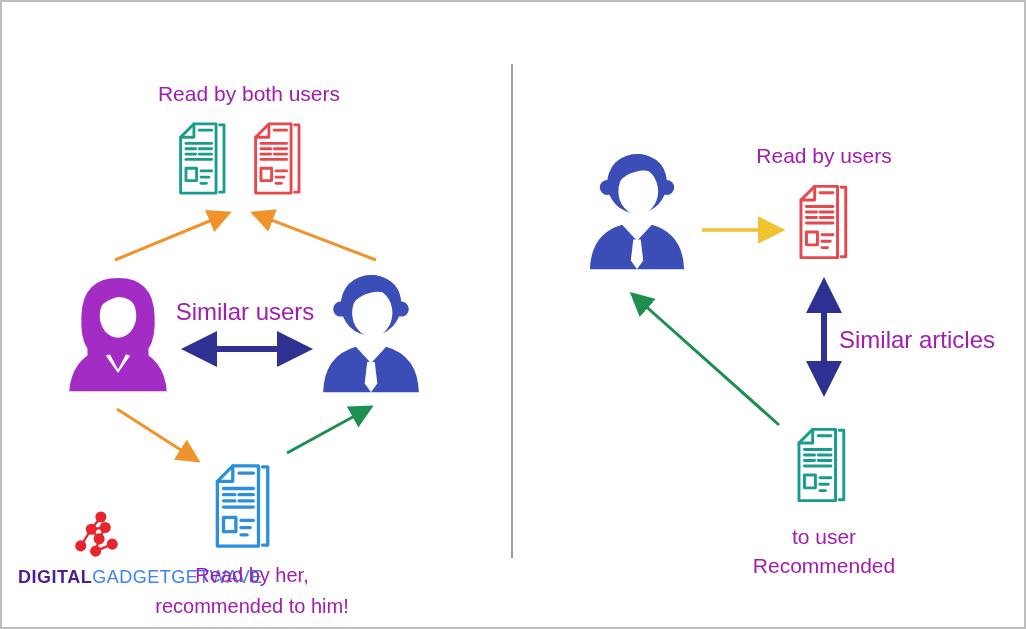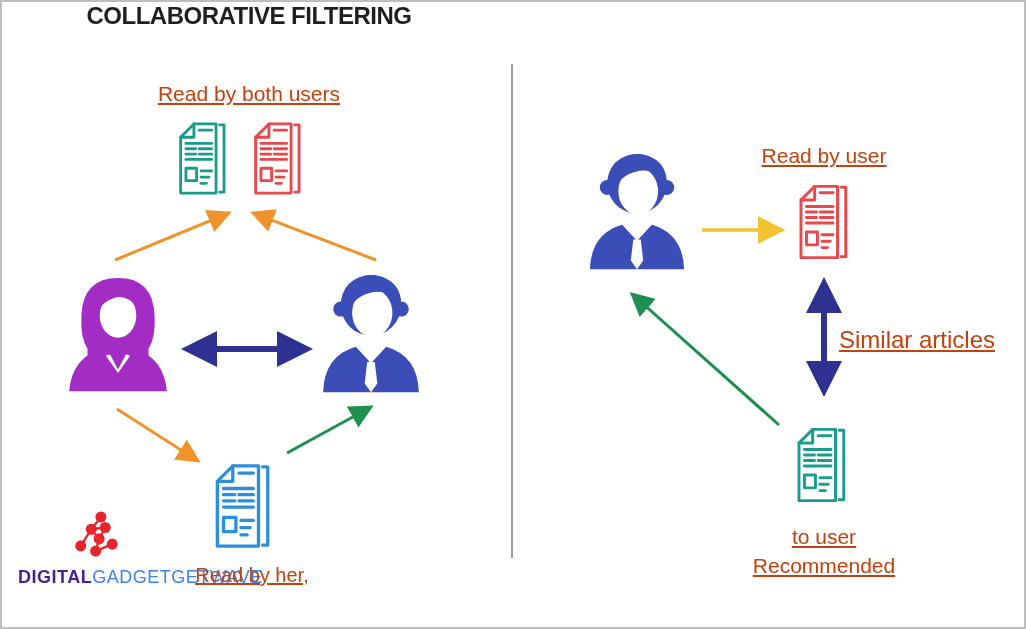--- a/index.html
+++ b/index.html
@@ -6,21 +6,21 @@
   .canvas{
     position:relative;width:1026px;height:629px;background:#ffffff;
     border:2px solid #bdbdbd;box-sizing:border-box;overflow:hidden;
     color:#242424;
   }
   .abs{position:absolute;}
   .panel-title{
     width:494px;text-align:center;font-size:24px;font-weight:600;
     letter-spacing:-0.5px;color:#1f1f1f;white-space:nowrap;
   }
-  .label{color:#c2410c;text-decoration:underline;}
+  .label{color:#a21caf;}
   .center{text-align:center;}
   .divider{width:2px;background:#9aa0a6;}
   svg{display:block;}
   .doc{color:#1a9c8c;}
   .doc.teal{color:#1a9c8c;}
   .doc.red{color:#e8474b;}
   .doc.blue{color:#2b8fdd;}
   .person{color:#3b4eb8;}
   .person.purple{color:#a32cc4;}
   .wm-icon{color:#e8242c;}
@@ -86,21 +86,20 @@
           <circle cx="38" cy="20" r="5"></circle>
           <circle cx="31" cy="33" r="5"></circle>
           <circle cx="10" cy="41" r="5"></circle>
           <circle cx="27" cy="47" r="5"></circle>
           <circle cx="46" cy="39" r="5"></circle>
         </g>
       </symbol>
     </defs>
   </svg>
 
-  <div class="abs panel-title" style="left:0;top:18;">COLLABORATIVE FILTERING</div>
 
   <div class="abs divider" style="left:509px;top:62px;height:494px;"></div>
 
   <svg class="abs" style="left:0;top:0;" width="1026" height="629">
     <defs>
       <marker id="ah-orange" markerWidth="8" markerHeight="8" refX="7" refY="4" orient="auto-start-reverse">
           <path d="M0,0 L8,4 L0,8 Z" fill="#f0932b"></path>
         </marker>
       <marker id="ah-green" markerWidth="8" markerHeight="8" refX="7" refY="4" orient="auto-start-reverse">
           <path d="M0,0 L8,4 L0,8 Z" fill="#1d8f4f"></path>
@@ -131,41 +130,43 @@
       <use href="#doc"></use>
     </svg>
 
   <svg class="abs person purple" style="left:55px;top:253px;" width="122" height="158">
       <use href="#woman"></use>
     </svg>
   <svg class="abs person" style="left:306px;top:252px;" width="126" height="158">
       <use href="#man"></use>
     </svg>
 
+  <div class="abs label center diagram-text" style="left:118px;top:296px;width:250px;font-size:24px;">Similar users</div>
 
   <svg class="abs doc blue" style="left:203px;top:454px;" width="72" height="100">
       <use href="#doc"></use>
     </svg>
 
   <div class="abs label center diagram-text" style="left:60px;top:558px;width:380px;font-size:20px;line-height:31px;">
     <div>Read by her,</div>
+    <div>recommended to him!</div>
   </div>
 
   <svg class="abs wm-icon" style="left:70px;top:508px;" width="56" height="56">
       <use href="#network"></use>
     </svg>
   <div class="abs wm-text" style="left:16px;top:565px;">
     <span class="wm-bold">DIGITAL</span><span class="wm-rest">GADGETGETWAVE</span>
   </div>
 
   <svg class="abs person" style="left:573px;top:128px;" width="124" height="162">
       <use href="#man"></use>
     </svg>
 
-  <div class="abs label center diagram-text" style="left:722px;top:142px;width:200px;font-size:21px;">Read by user</div>
+  <div class="abs label center diagram-text" style="left:722px;top:142px;width:200px;font-size:21px;">Read by users</div>
 
   <svg class="abs doc red" style="left:788px;top:176px;" width="64" height="88">
       <use href="#doc"></use>
     </svg>
 
   <div class="abs label center diagram-text" style="left:825px;top:324px;width:180px;font-size:24px;">Similar articles</div>
 
   <svg class="abs doc teal" style="left:786px;top:420px;" width="64" height="86">
       <use href="#doc"></use>
     </svg>

